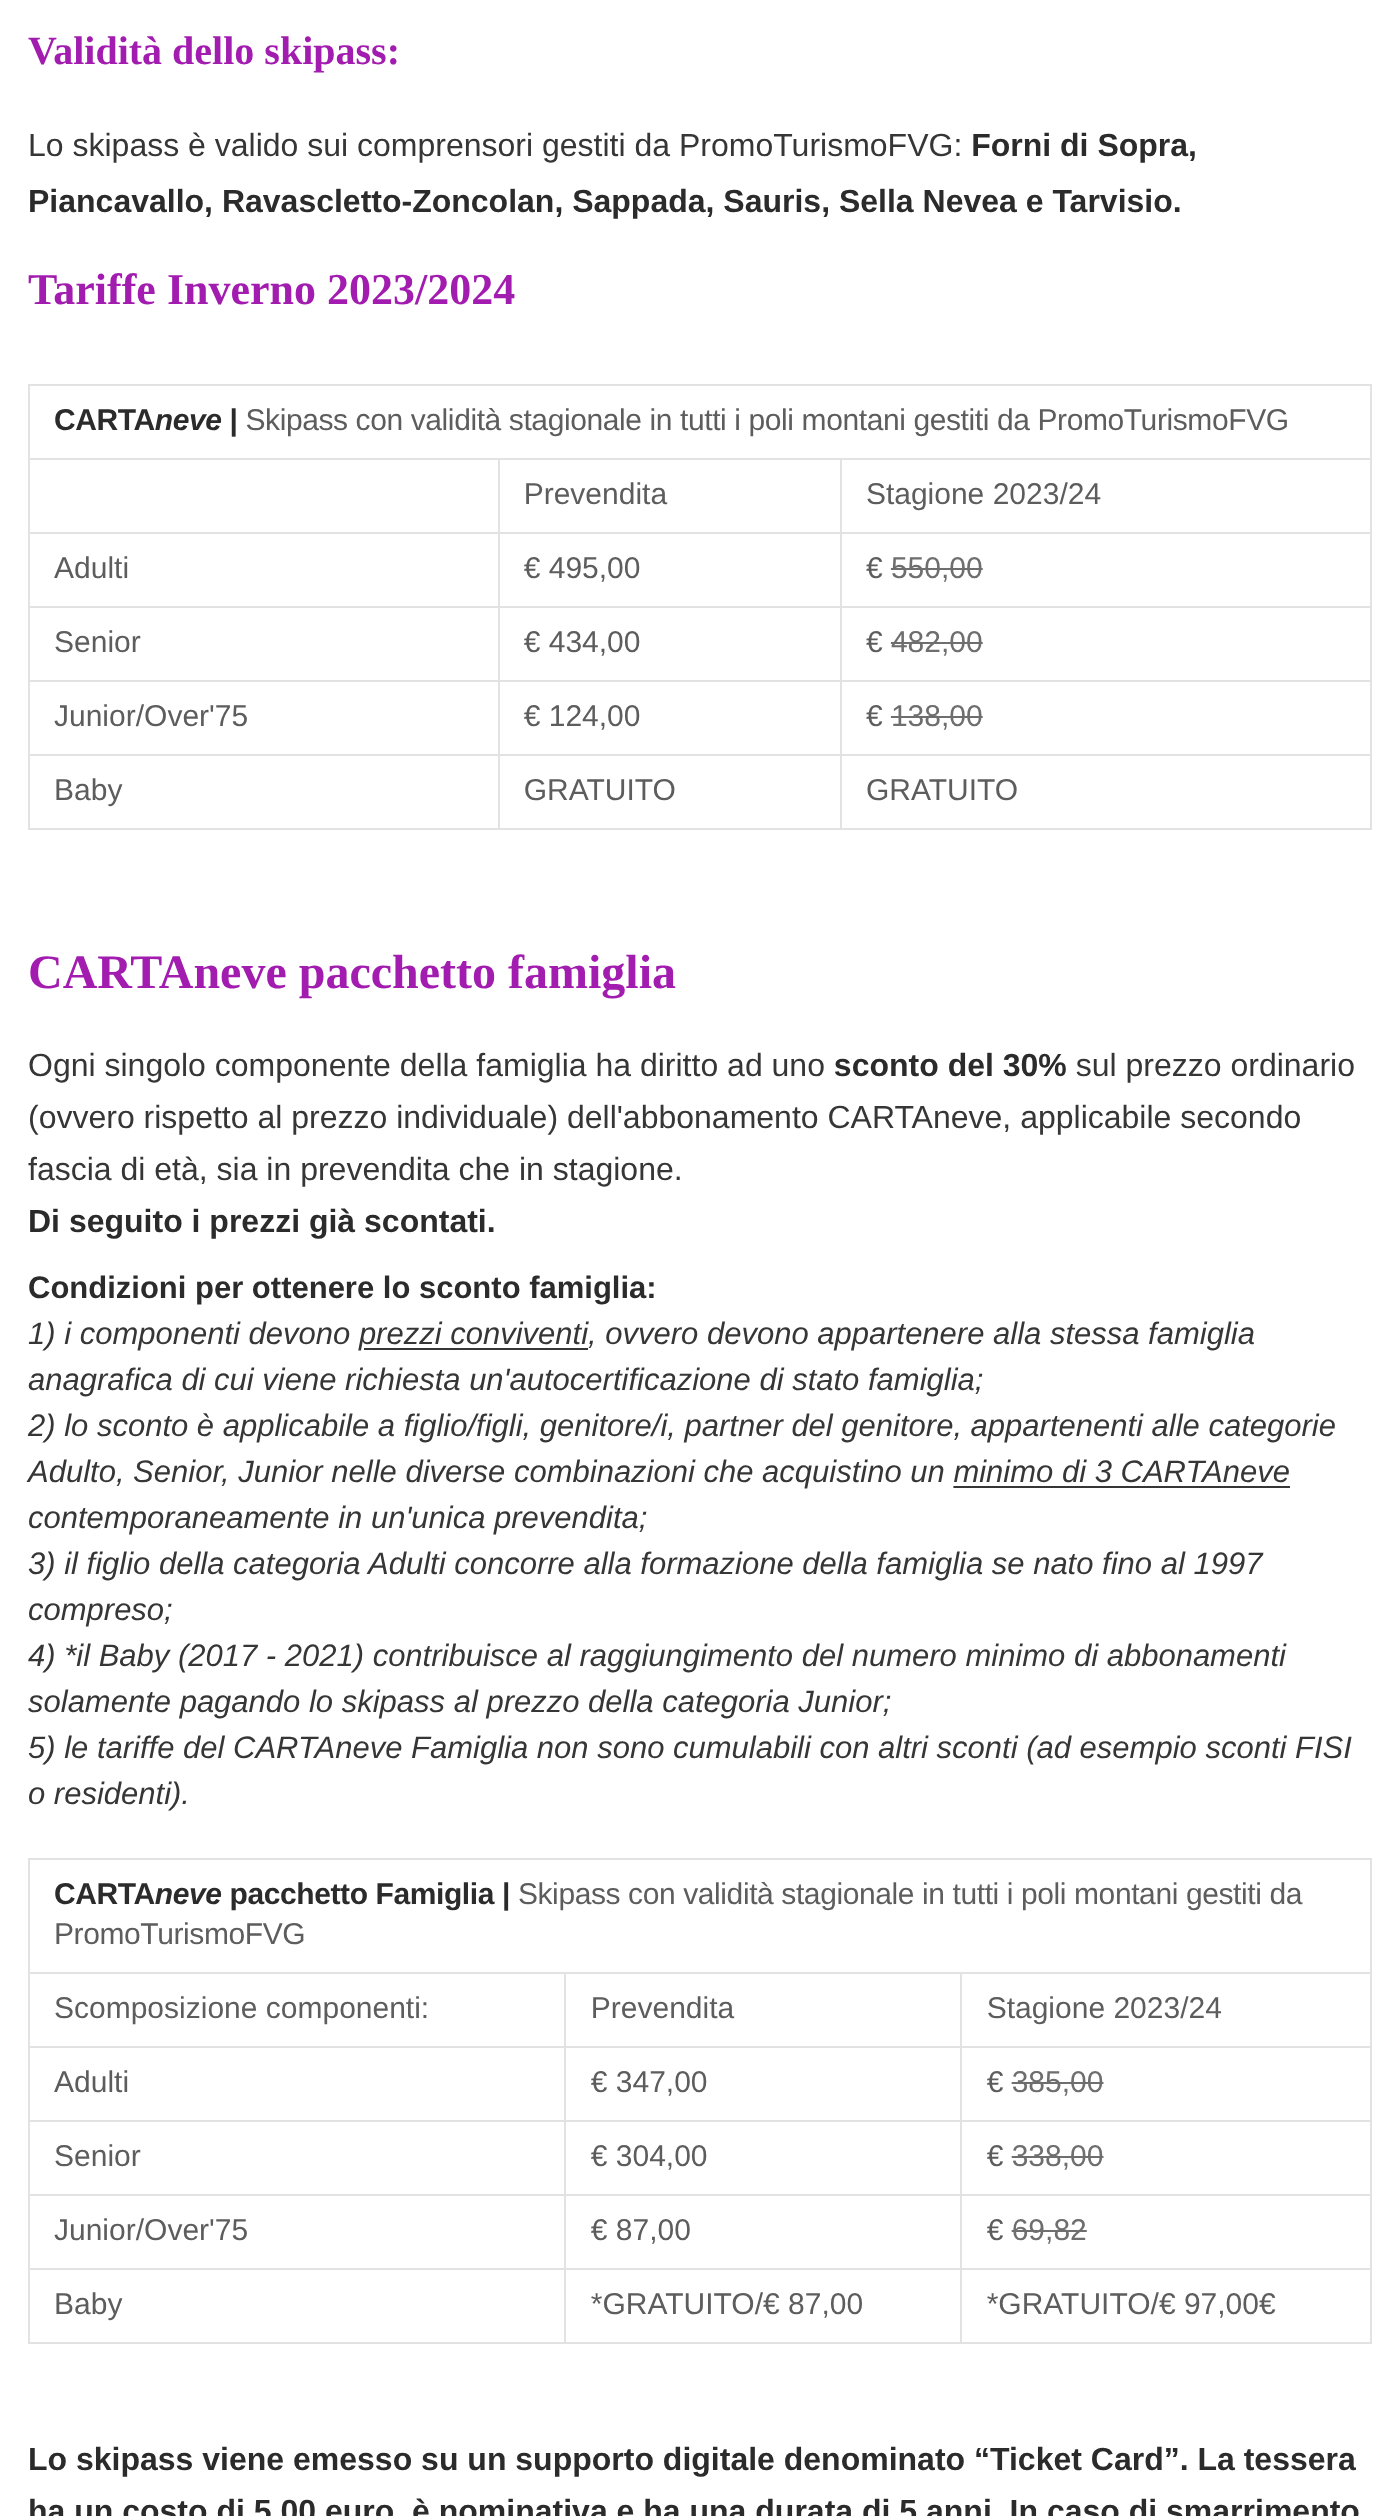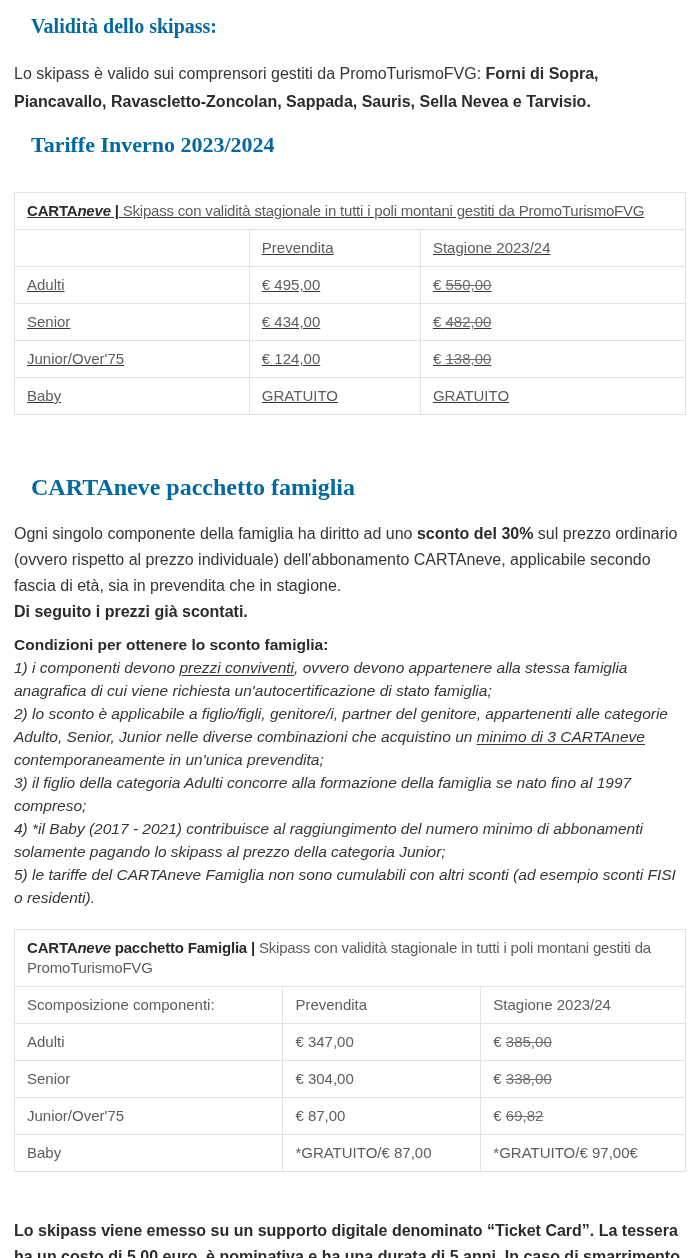--- a/index.html
+++ b/index.html
@@ -12,22 +12,22 @@
   .page {
     width: 700px;
     min-height: 1258px;
     padding: 12px 14px 10px 14px;
     background: #ffffff;
   }
   
   .heading {
     font-family: "Liberation Serif", "DejaVu Serif", serif;
     font-weight: 700;
-    color: #0369a1;
-    margin: 17px;
+    color: #a21caf;
+    margin: 0;
   }
   .heading-validity { font-size: 20px; line-height: 24px; margin-top: 2px; }
   .heading-season   { font-size: 22px; line-height: 26px; margin-top: 16px; }
   .heading-family   { font-size: 24px; line-height: 28px; margin-top: 58px; }
 
   
   p { margin: 0; }
   .intro-paragraph {
     margin-top: 22px;
     font-size: 16px;
@@ -52,21 +52,21 @@
   .cond-title { font-weight: 700; color: #2b2b2b; font-style: normal; }
   .condition-item { font-style: italic; }
   .condition-item u { text-underline-offset: 2px; }
 
   
   table.price-table {
     width: 100%;
     border-collapse: collapse;
     table-layout: fixed;
   }
-  .table1-wrap { margin-top: 34px; text-decoration: underline; }
+  .table1-wrap { margin-top: 34px; }
   .table2-wrap { margin-top: 20px; }
   table.price-table, table.price-table td, table.price-table th {
     border: 1px solid #e2e2e2;
   }
   table.price-table td, table.price-table th {
     padding: 8px 12px;
     font-size: 15px;
     line-height: 20px;
     text-align: left;
     vertical-align: middle;

